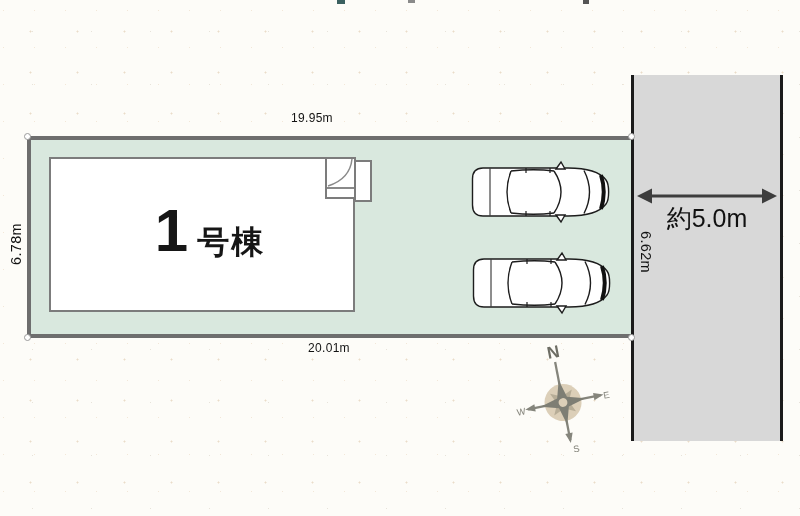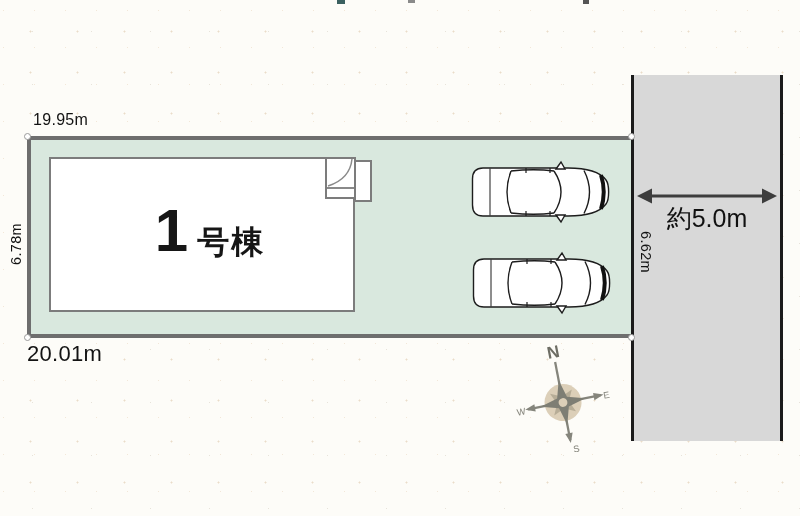--- a/index.html
+++ b/index.html
@@ -59,22 +59,22 @@
 
   .door-svg{position:absolute; left:324px; top:156px; width:50px; height:48px;}
   .car{position:absolute; width:150px; height:64px;}
   .car-1{left:466px; top:160px;}
   .car-2{left:467px; top:251px;}
 
   .compass-svg{position:absolute; left:506px; top:337px; width:114px; height:131px;}
 
   
   .dim{position:absolute; font-weight:500; letter-spacing:0.3px; color:#131313; white-space:nowrap;}
-  .dim-top{left:33px; top:111px; width:604px; font-size:16px;}
-  .dim-bottom{left:27px; top:341px; width:604px; font-size:22px;}
+  .dim-top{left:10px; top:111px; width:604px; text-align:center; font-size:12px;}
+  .dim-bottom{left:27px; top:341px; width:604px; text-align:center; font-size:12px;}
   .dim-left{left:-19px; top:236px; width:70px; text-align:center; font-size:14.5px; transform:rotate(-90deg);}
   .dim-right{left:611px; top:244px; width:70px; text-align:center; font-size:14.5px; transform:rotate(90deg);}
 </style>
 </head>
 <body>
 
 <div class="stage">
 
   <div class="frag frag-a"></div>
   <div class="frag frag-b"></div>

